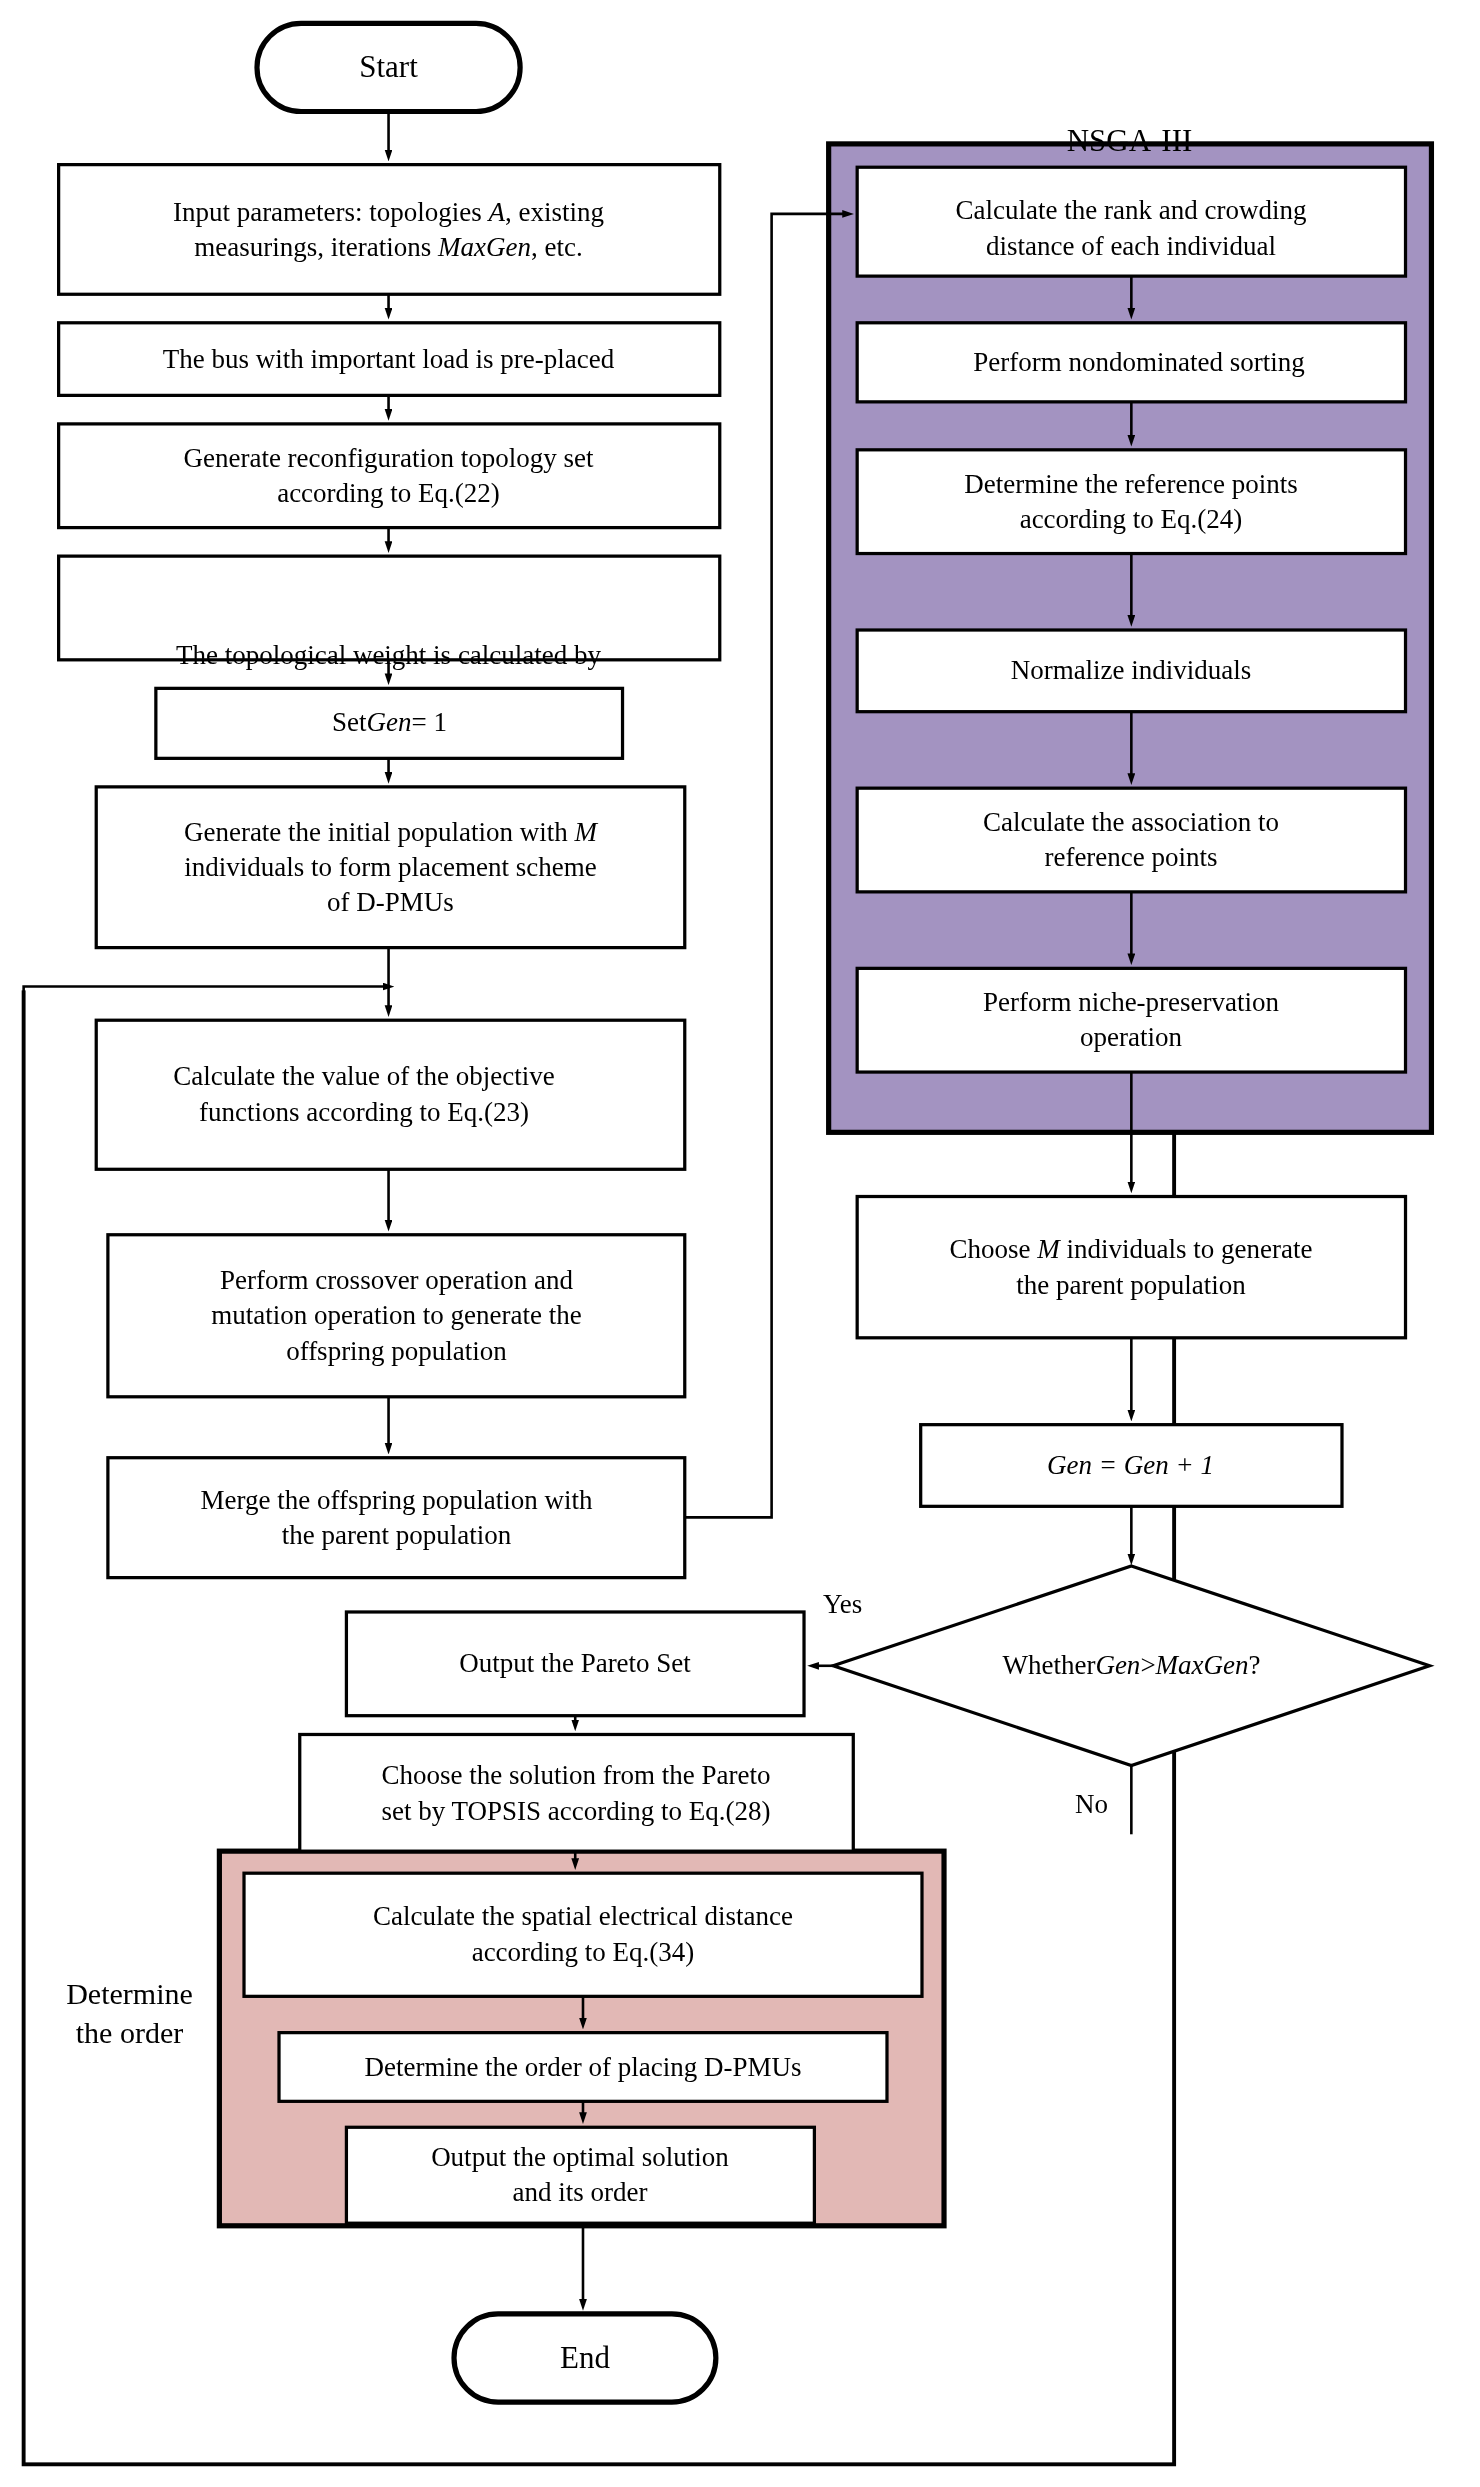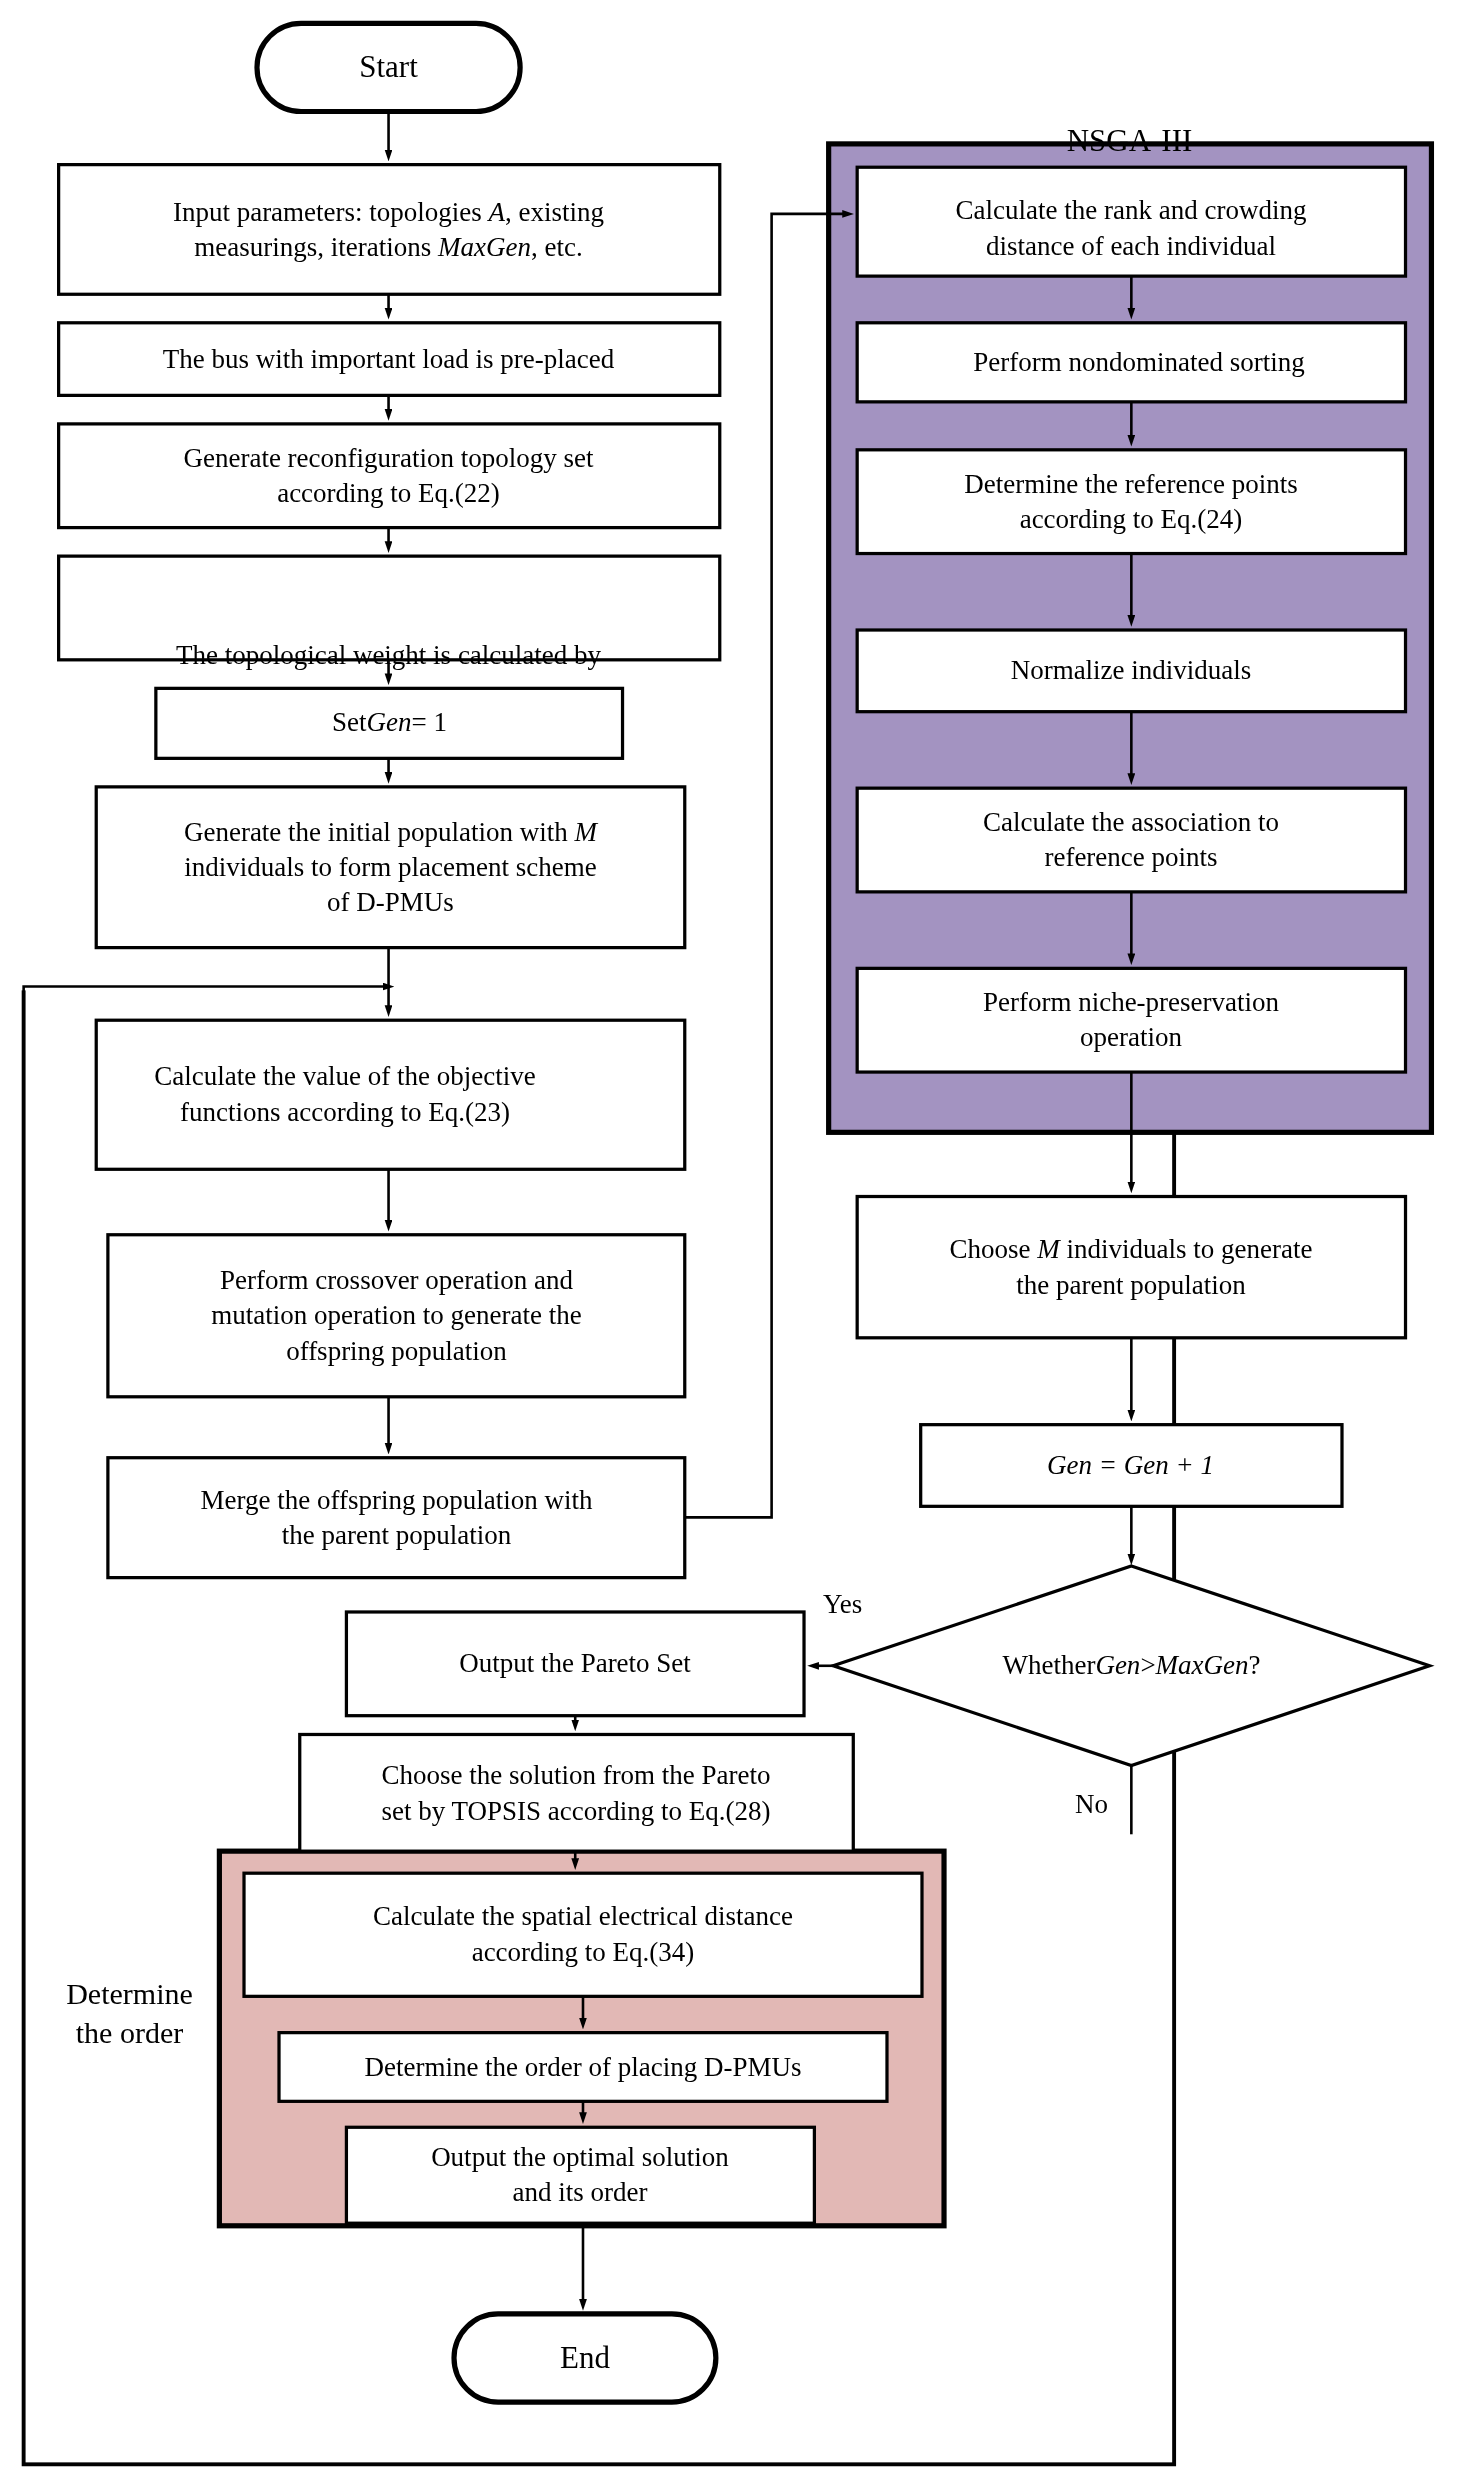--- a/index.html
+++ b/index.html
@@ -139,21 +139,21 @@
   <div class="node-text" style="left:156px;top:688px;width:467px;height:70px;">Set <i>Gen</i> = 1</div>
 
   <div class="node-text" style="left:96px;top:787px;width:589px;height:161px;">
     <div>
       <div>Generate the initial population with <i>M</i></div>
       <div>individuals to form placement scheme</div>
       <div>of D-PMUs</div>
     </div>
   </div>
 
-  <div class="node-text" style="left:85px;top:1020px;width:520px;height:149px;">
+  <div class="node-text" style="left:104px;top:1020px;width:520px;height:149px;">
     <div>
       <div>Calculate the value of the objective</div>
       <div>functions according to Eq.(23)</div>
     </div>
   </div>
 
   <div class="node-text" style="left:108px;top:1235px;width:577px;height:162px;">
     <div>
       <div>Perform crossover operation and</div>
       <div>mutation operation to generate the</div>

